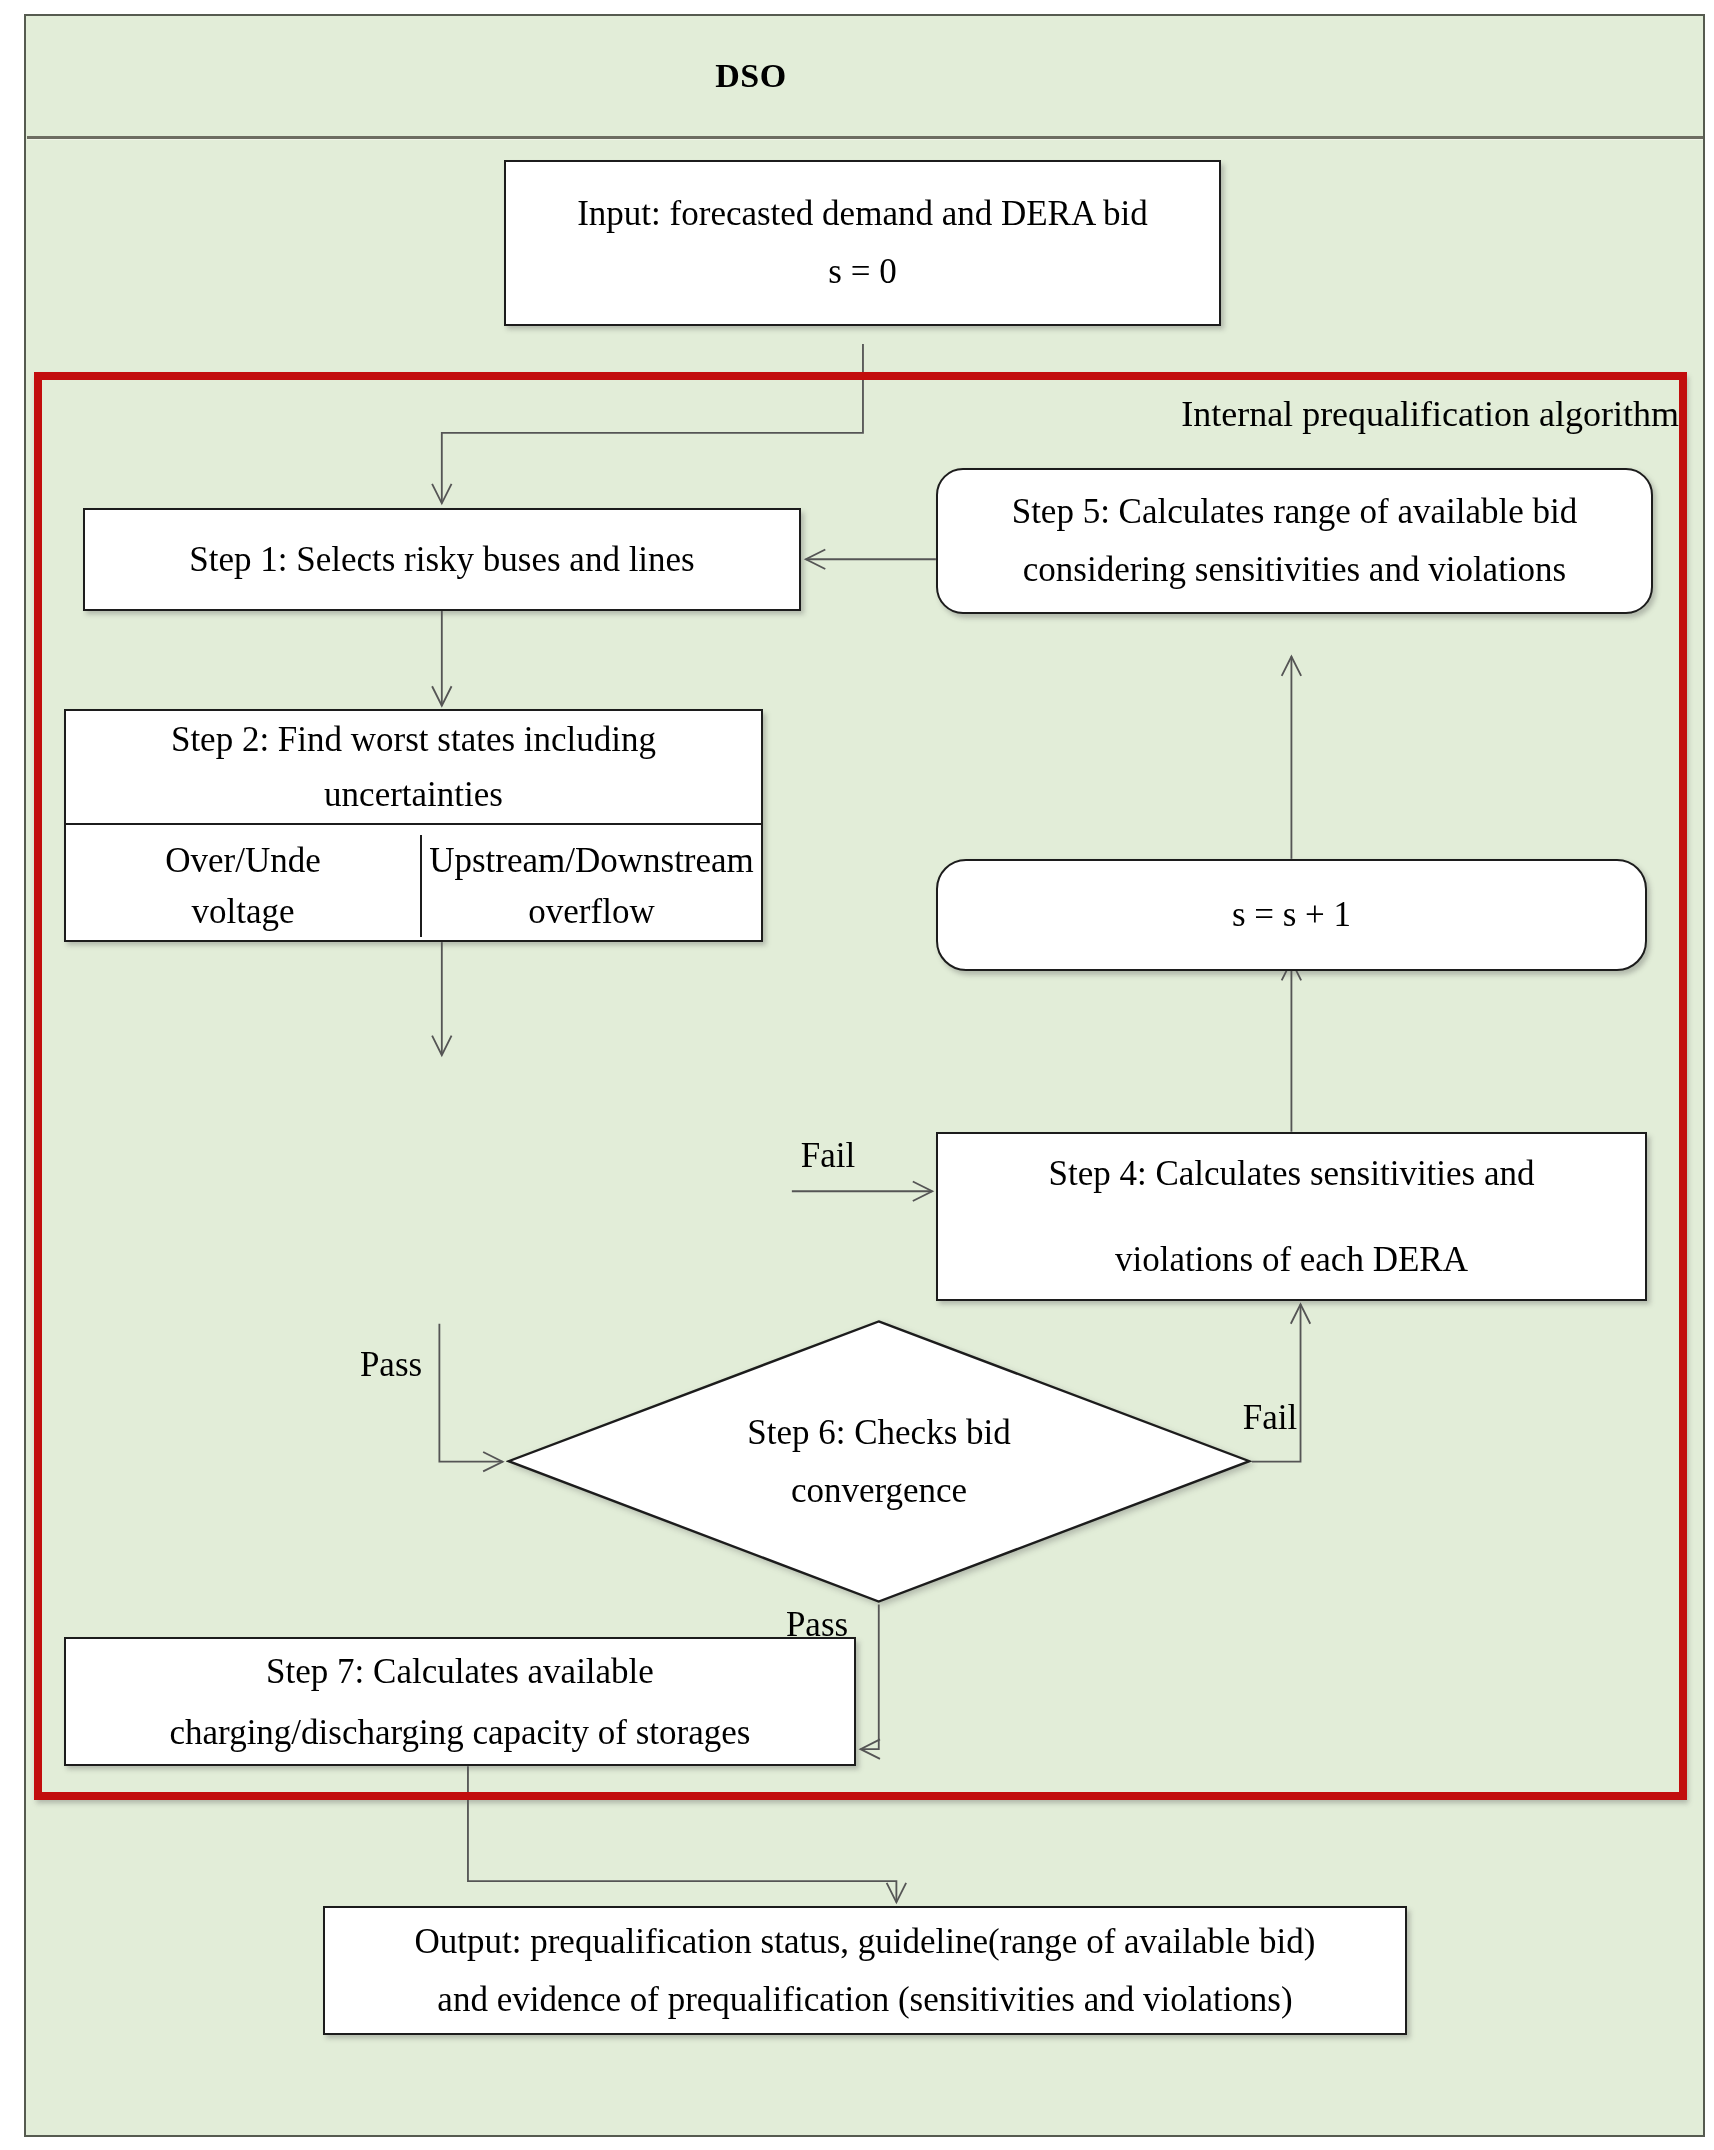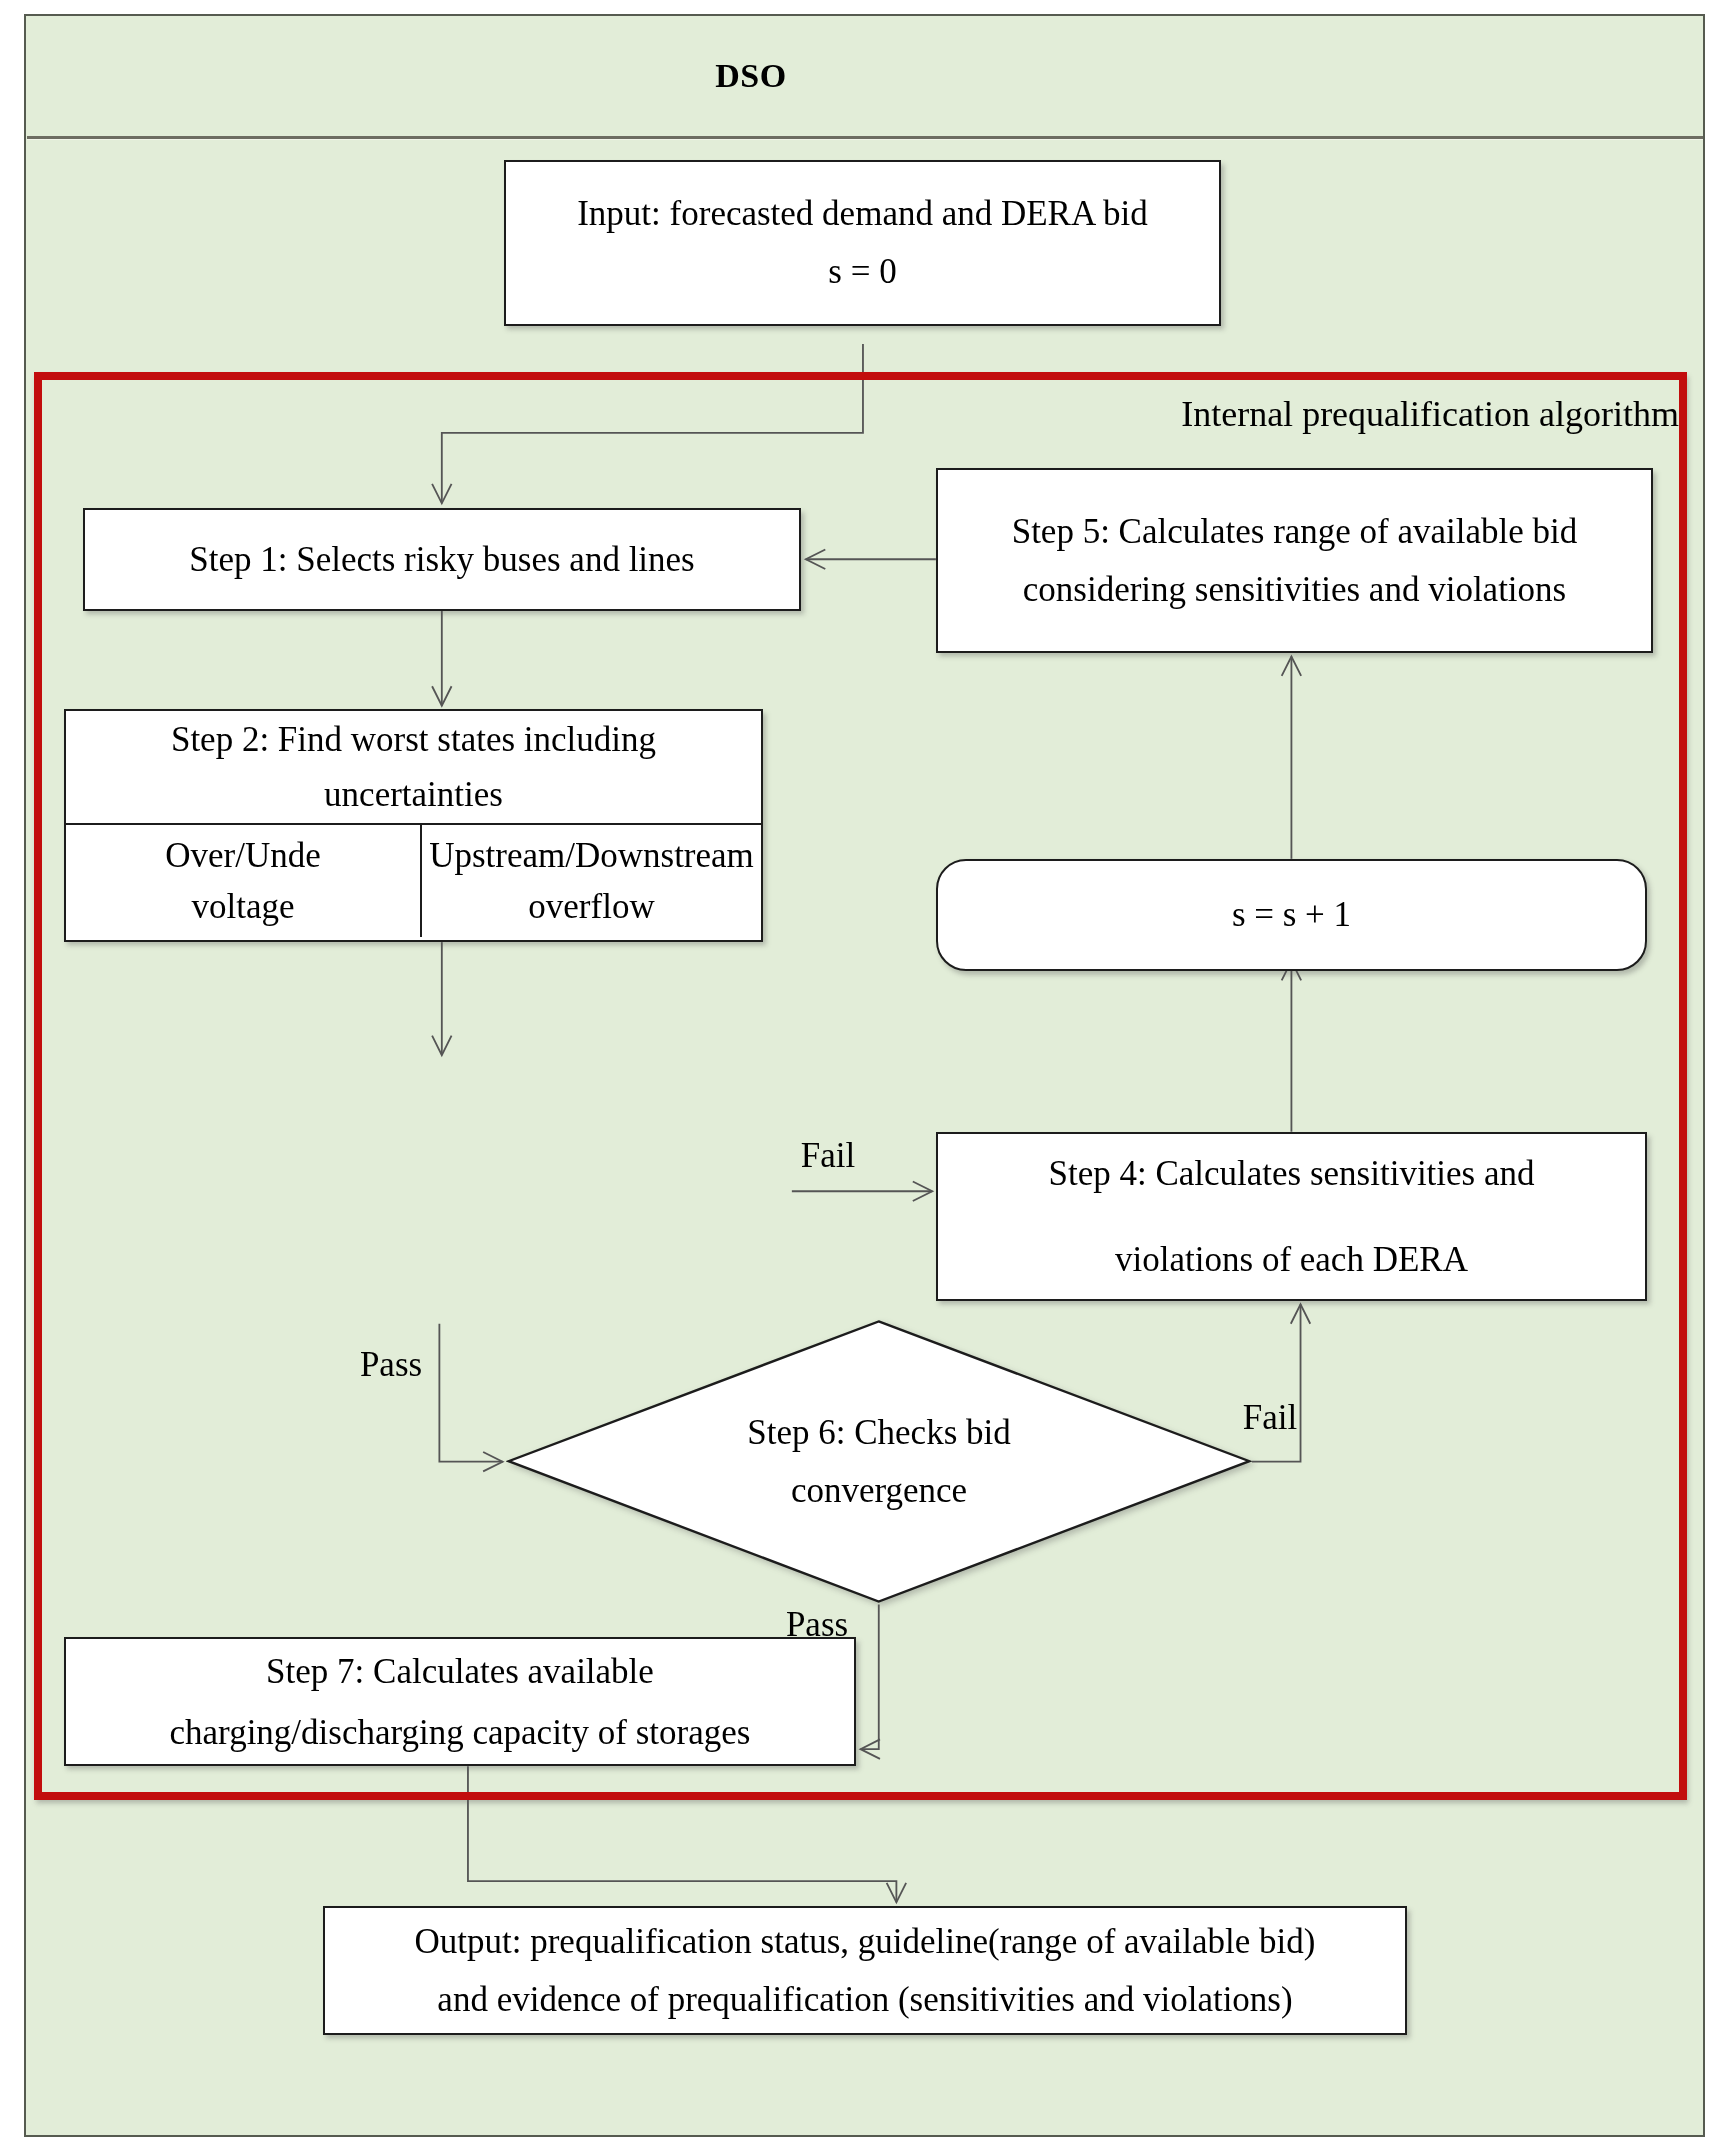--- a/index.html
+++ b/index.html
@@ -26,29 +26,29 @@
 
   .node{position:absolute;background:var(--node_bg,#ffffff);
         border:2.4px solid var(--node_border,#1c1c1c);box-sizing:border-box;
         display:flex;flex-direction:column;align-items:center;justify-content:center;
         text-align:center;font-size:35px;line-height:58px;z-index:3;
         box-shadow:3px 3.6px 4.9px rgba(90,90,90,.35);}
   .tl{white-space:nowrap;}
 
   .n-input {left:504px; top:160px;  width:717px;height:166px;}
   .n-step1 {left:83px; top:508px;  width:718px;height:103px;}
-  .n-step5 {left:936px;top:468px;  width:717px;height:185px;}
+  .n-step5 {left:936px;top:468px;  width:717px;height:146px;border-radius:27px;}
   .n-iter  {left:936px;top:859px; width:711px;height:112px;border-radius:30px;}
   .n-step4 {left:936px;top:1132px; width:711px;height:169px;gap:28px;}
   .n-step7 {left:64px; top:1637px; width:792px;height:129px;line-height:61px;}
   .n-output{left:323px; top:1906px; width:1084px;height:129px;line-height:58px;}
 
   .n-step2{left:64px;top:709px;width:699px;height:233px;display:block;padding:0;}
   .s2title{height:112px;display:flex;flex-direction:column;align-items:center;justify-content:center;line-height:55px;}
-  .s2row{display:flex;height:114px;border-top:2.4px solid var(--node_border,#1c1c1c);box-sizing:border-box;}
+  .s2row{display:flex;height:114px;border-top:2.4px solid var(--node_border,#1c1c1c);box-sizing:border-box;align-items:flex-end;}
   .s2cell{display:flex;flex-direction:column;align-items:center;justify-content:center;line-height:51px;}
   .s2left{width:354px;}
   .s2right{flex:1;border-left:2.4px solid var(--node_border,#1c1c1c);}
 
   .dia{position:absolute;z-index:3;}
   .dia svg{display:block;filter:drop-shadow(3px 3.6px 3px rgba(90,90,90,.35));}
   .dia polygon{fill:var(--node_bg,#ffffff);stroke:var(--node_border,#1c1c1c);stroke-width:4px;}
   .dtext{position:absolute;left:0;top:0;width:100%;height:100%;
          display:flex;flex-direction:column;align-items:center;justify-content:center;
          text-align:center;font-size:35px;}

